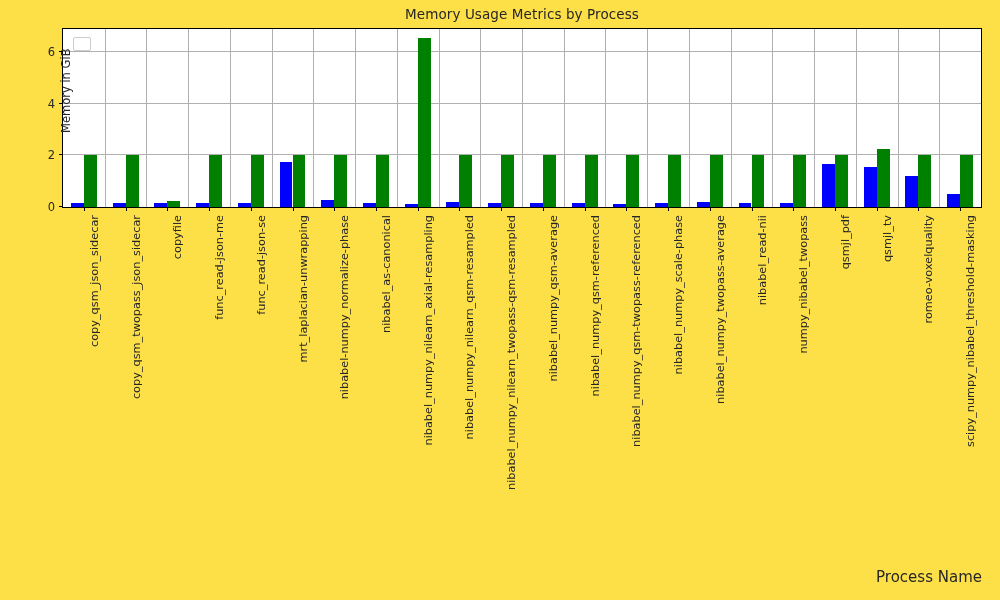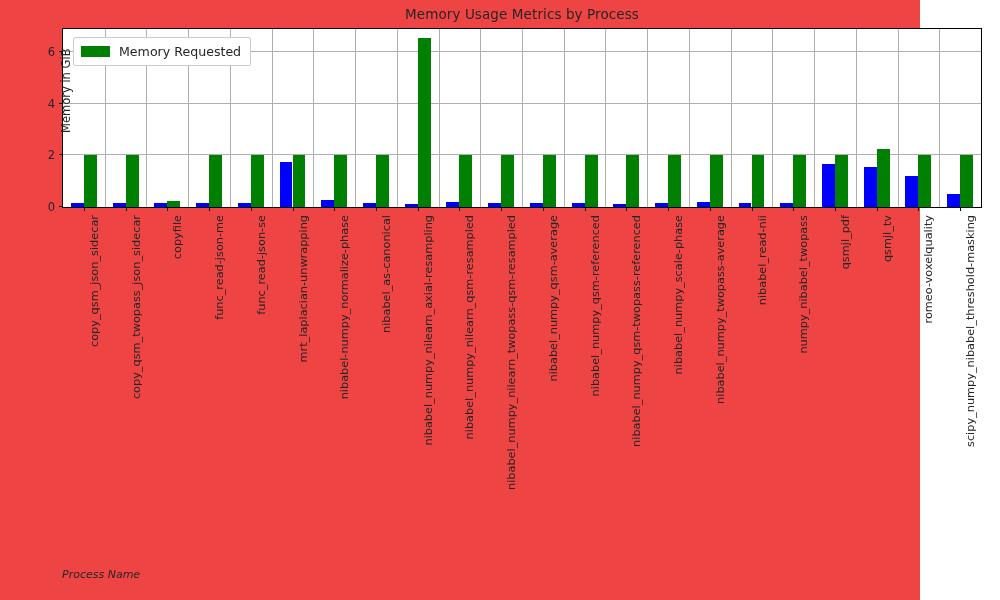--- a/index.html
+++ b/index.html
@@ -5,23 +5,23 @@
   * { box-sizing: border-box; }
   html, body {
     margin: 0; padding: 0;
     width: 1000px; height: 600px;
     background: #ffffff;
     font-family: "DejaVu Sans", sans-serif;
     overflow: hidden;
   }
   #figure {
     position: relative;
-    width: 920px;
+    width: 1000px;
     height: 600px;
-    background: #ef4444;
+    background: #fde047;
   }
 
   
   #chart-title {
     position: absolute;
     left: 62px;
     top: 6px;
     width: 920px;
     text-align: center;
     font-size: 13.5px;
@@ -111,24 +111,23 @@
     color: #262626;
     white-space: nowrap;
     transform-origin: left top;
     transform: rotate(-90deg) translateX(-100%);
   }
   #xlabel {
     position: absolute;
     left: 62px;
     top: 568px;
     width: 920px;
-    text-align: left;
-    font-size: 11px;
-    color: #262626;
-    font-style: italic;
+    text-align: right;
+    font-size: 15px;
+    color: #262626;
   }
 
   
   #legend {
     position: absolute;
     left: 10px;
     top: 8px;
     background: #ffffff;
     border: 1px solid #cccccc;
     border-radius: 2px;
@@ -229,24 +228,20 @@
         <div class="bar rss" style="background: rgb(0, 0, 255); width: 12.9355px; left: 842.474px; height: 30.6986px;"></div>
         <div class="bar req" style="background: rgb(0, 128, 0); width: 12.9355px; left: 855.409px; height: 51.5942px;"></div>
         <div class="vgridline" style="left: 876px;"></div>
         <div class="bar rss" style="background: rgb(0, 0, 255); width: 12.9355px; left: 884.201px; height: 12.8986px;"></div>
         <div class="bar req" style="background: rgb(0, 128, 0); width: 12.9355px; left: 897.136px; height: 51.5942px;"></div>
       </div>
 
     <div id="ylabel">Memory in GiB</div>
 
     <div id="legend">
-      <div class="legend-row">
-        <span class="legend-swatch" style="background:#008000"></span>
-        <span class="legend-label">Memory Requested</span>
-      </div>
     </div>
   <div class="ytick-label" style="bottom: 51.5942px; right: 926px; transform: translateY(50%);">2</div>
       <div class="ytick-mark" style="bottom: 51.5942px;"></div>
       <div class="ytick-label" style="bottom: 103.188px; right: 926px; transform: translateY(50%);">4</div>
       <div class="ytick-mark" style="bottom: 103.188px;"></div>
       <div class="ytick-label" style="bottom: 154.783px; right: 926px; transform: translateY(50%);">6</div>
       <div class="ytick-mark" style="bottom: 154.783px;"></div>
       <div class="ytick-label" style="bottom: 0px; right: 926px; transform: translateY(50%);">0</div>
       <div class="ytick-mark" style="bottom: 0px;"></div>
       <div class="xtick-mark" style="left: 20.8636px; top: 178px;"></div>

